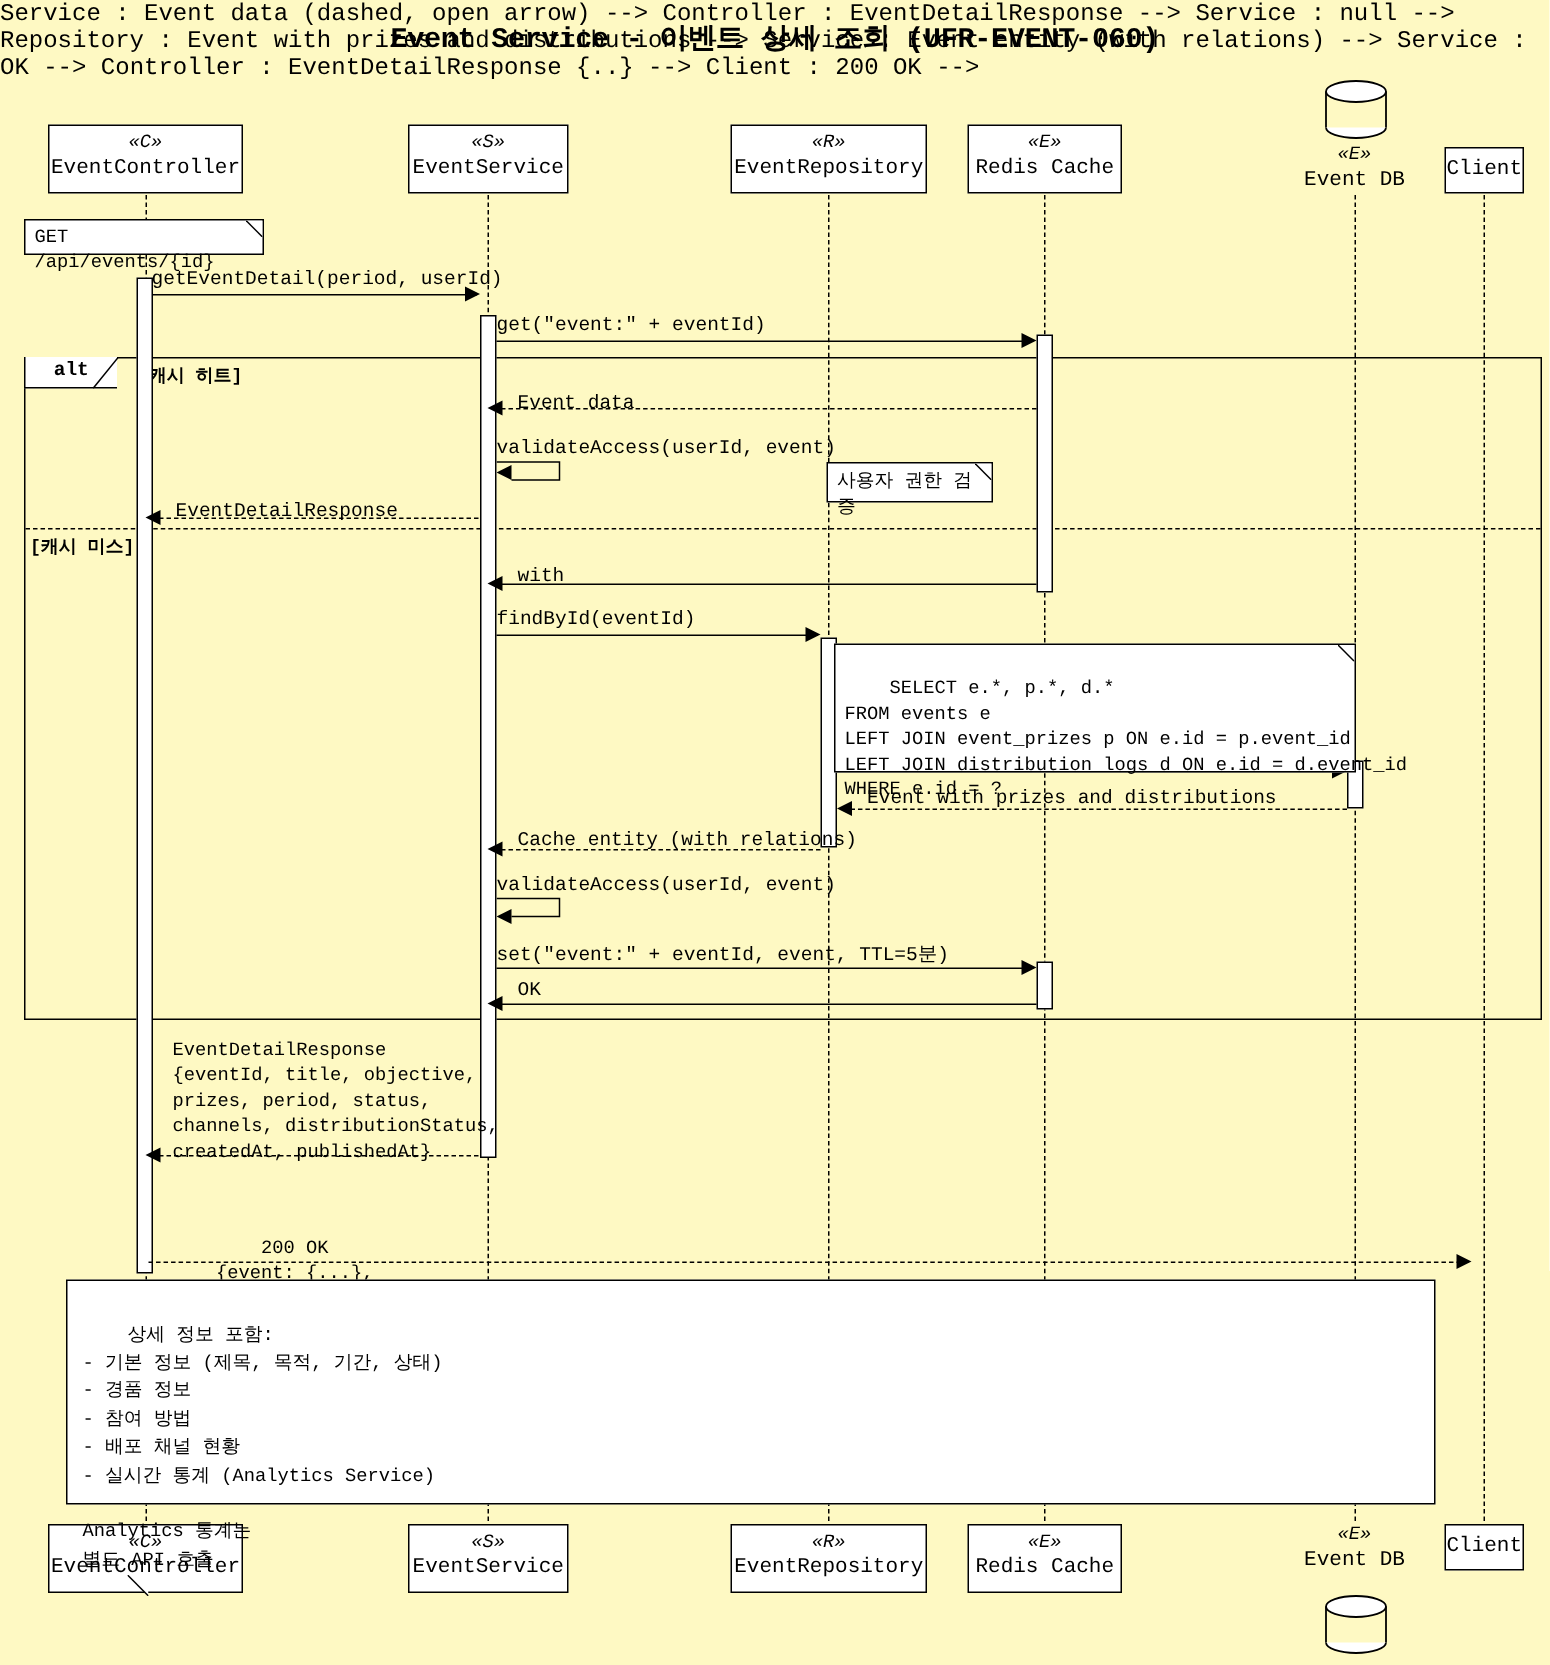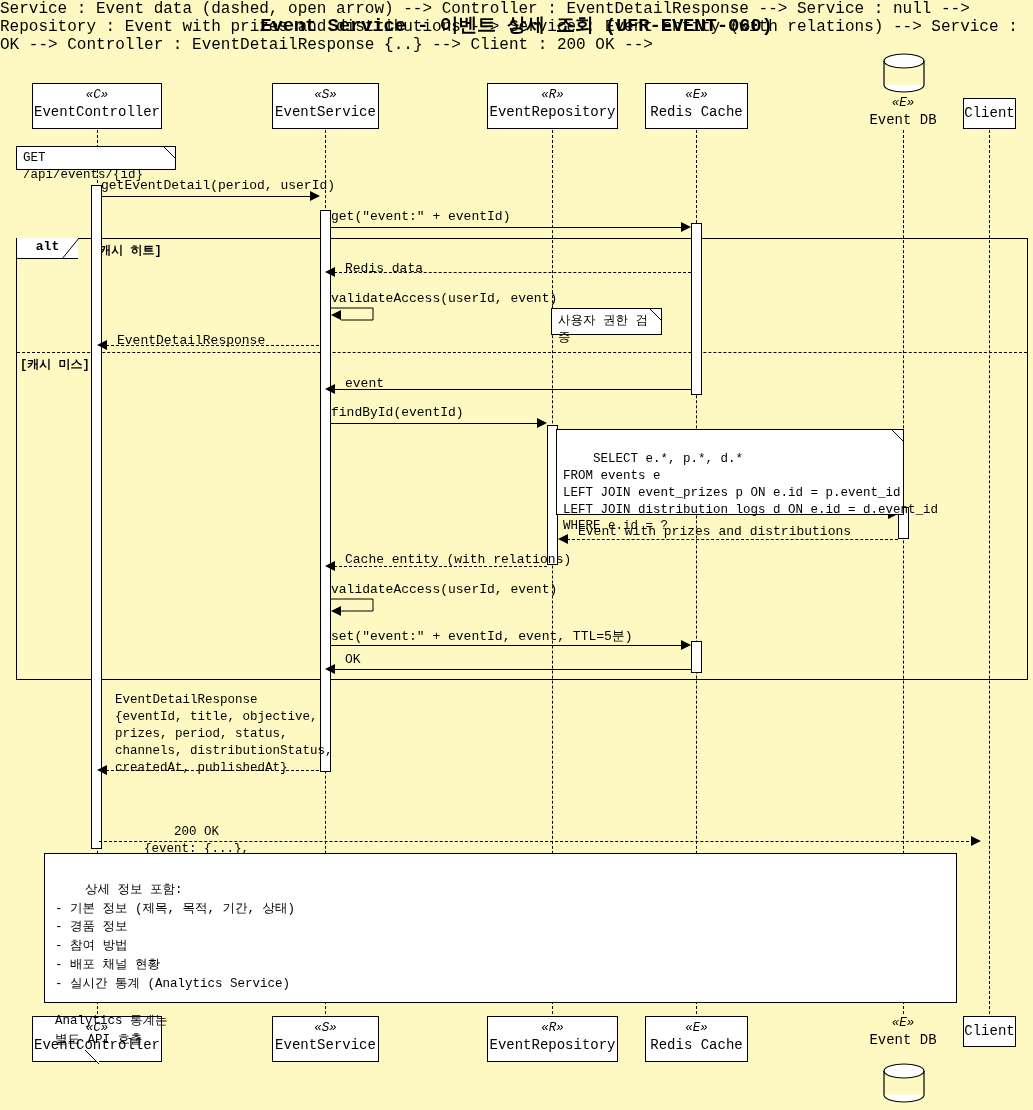--- a/index.html
+++ b/index.html
@@ -278,40 +278,40 @@
   <div class="msg-label" style="left:101px; top:178px;">getEventDetail(period, userId)</div>
   <div class="msg-line" style="left:102px; top:196px; width:216px;"></div>
   <div class="arrowhead arrow-right" style="left:310px; top:191px;"></div>
 
   
   <div class="msg-label" style="left:331px; top:209px;">get("event:" + eventId)</div>
   <div class="msg-line" style="left:331px; top:227px; width:358px;"></div>
   <div class="arrowhead arrow-right" style="left:681px; top:222px;"></div>
 
    Service : Event data (dashed, open arrow) --&gt;
-  <div class="msg-label" style="left:345px; top:261px;">Redis data</div>
+  <div class="msg-label" style="left:345px; top:261px;">Event data</div>
   <div class="msg-line dashed" style="left:334px; top:272px; width:357px;"></div>
   <div class="arrowhead arrow-left" style="left:325px; top:267px;"></div>
 
   
   <div class="selfmsg-label" style="left:331px; top:291px;">validateAccess(userId, event)</div>
   <div style="position:absolute; left:331px; top:305px; width:50px; height:20px;">
     <svg width="50" height="20" viewBox="0 0 50 20">
       <path d="M0 3 L42 3 L42 15 L10 15" fill="none" stroke="#000" stroke-width="1"></path>
       <polygon points="12,10 12,20 2,15" fill="#000" transform="translate(-2,-5)"></polygon>
     </svg>
   </div>
 
    Controller : EventDetailResponse --&gt;
   <div class="msg-label" style="left:117px; top:333px;">EventDetailResponse</div>
   <div class="msg-line dashed" style="left:106px; top:345px; width:213px;"></div>
   <div class="arrowhead arrow-left" style="left:97px; top:340px;"></div>
 
    Service : null --&gt;
-  <div class="msg-label" style="left:345px; top:376px;">event</div>
+  <div class="msg-label" style="left:345px; top:376px;">with</div>
   <div class="msg-line" style="left:334px; top:389px; width:357px;"></div>
   <div class="arrowhead arrow-left" style="left:325px; top:384px;"></div>
 
   
   <div class="msg-label" style="left:331px; top:405px;text-align:right;">findById(eventId)</div>
   <div class="msg-line" style="left:331px; top:423px; width:214px;"></div>
   <div class="arrowhead arrow-right" style="left:537px; top:418px;"></div>
 
   
   <div class="msg-line" style="left:558px; top:514px; width:338px;"></div>

